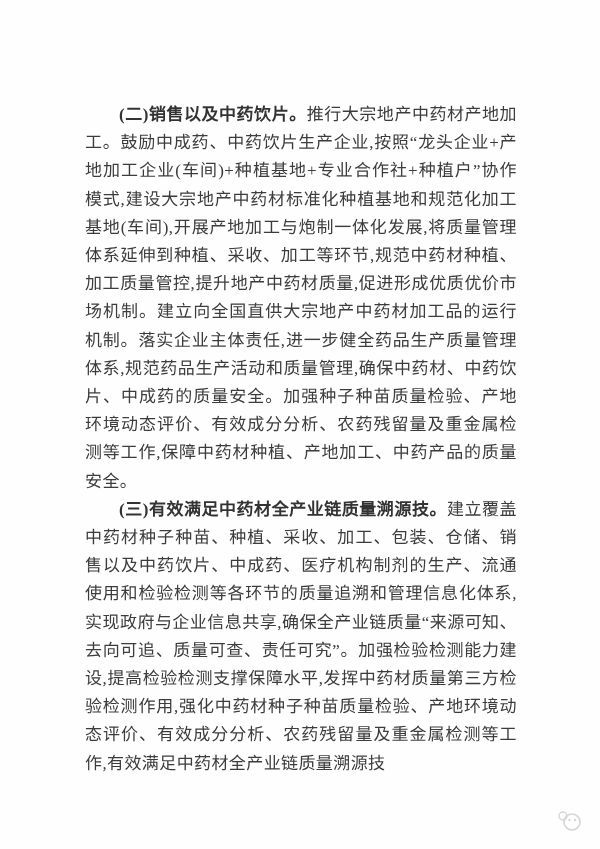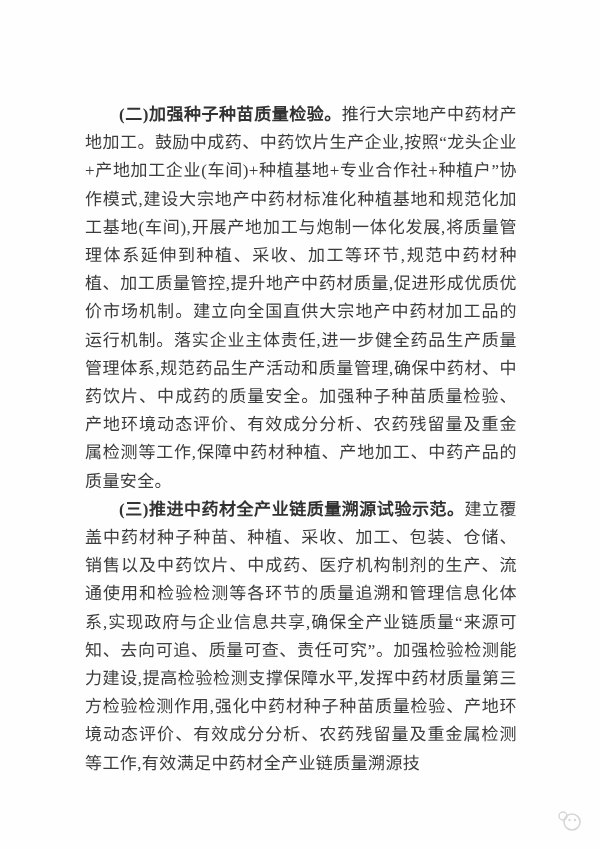--- a/index.html
+++ b/index.html
@@ -55,22 +55,22 @@
     line-height: 0;
   }
   .wm-icon svg { display: block; }
 </style>
 </head>
 <body>
 
 <div class="page">
 
   <div class="content">
-    <p class="para"><strong>(二)加强种子种苗质量检验。</strong><span>推行大宗地产中药材产地加工。鼓励中成药、中药饮片生产企业,按照“龙头企业+产地加工企业(车间)+种植基地+专业合作社+种植户”协作模式,建设大宗地产中药材标准化种植基地和规范化加工基地(车间),开展产地加工与炮制一体化发展,将质量管理体系延伸到种植、采收、加工等环节,规范中药材种植、加工质量管控,提升地产中药材质量,促进形成优质优价市场机制。建立向全国直供大宗地产中药材加工品的运行机制。落实企业主体责任,进一步健全药品生产质量管理体系,规范药品生产活动和质量管理,确保中药材、中药饮片、中成药的质量安全。加强种子种苗质量检验、产地环境动态评价、有效成分分析、农药残留量及重金属检测等工作,保障中药材种植、产地加工、中药产品的质量安全。</span></p>
-    <p class="para"><strong>(三)推进中药材全产业链质量溯源试验示范。</strong><span>建立覆盖中药材种子种苗、种植、采收、加工、包装、仓储、销售以及中药饮片、中成药、医疗机构制剂的生产、流通使用和检验检测等各环节的质量追溯和管理信息化体系,实现政府与企业信息共享,确保全产业链质量“来源可知、去向可追、质量可查、责任可究”。加强检验检测能力建设,提高检验检测支撑保障水平,发挥中药材质量第三方检验检测作用,强化中药材种子种苗质量检验、产地环境动态评价、有效成分分析、农药残留量及重金属检测等工作,有效满足中药材全产业链质量溯源技</span></p>
+    <p class="para"><strong>(二)销售以及中药饮片。</strong><span>推行大宗地产中药材产地加工。鼓励中成药、中药饮片生产企业,按照“龙头企业+产地加工企业(车间)+种植基地+专业合作社+种植户”协作模式,建设大宗地产中药材标准化种植基地和规范化加工基地(车间),开展产地加工与炮制一体化发展,将质量管理体系延伸到种植、采收、加工等环节,规范中药材种植、加工质量管控,提升地产中药材质量,促进形成优质优价市场机制。建立向全国直供大宗地产中药材加工品的运行机制。落实企业主体责任,进一步健全药品生产质量管理体系,规范药品生产活动和质量管理,确保中药材、中药饮片、中成药的质量安全。加强种子种苗质量检验、产地环境动态评价、有效成分分析、农药残留量及重金属检测等工作,保障中药材种植、产地加工、中药产品的质量安全。</span></p>
+    <p class="para"><strong>(三)有效满足中药材全产业链质量溯源技。</strong><span>建立覆盖中药材种子种苗、种植、采收、加工、包装、仓储、销售以及中药饮片、中成药、医疗机构制剂的生产、流通使用和检验检测等各环节的质量追溯和管理信息化体系,实现政府与企业信息共享,确保全产业链质量“来源可知、去向可追、质量可查、责任可究”。加强检验检测能力建设,提高检验检测支撑保障水平,发挥中药材质量第三方检验检测作用,强化中药材种子种苗质量检验、产地环境动态评价、有效成分分析、农药残留量及重金属检测等工作,有效满足中药材全产业链质量溯源技</span></p>
   </div>
 
   <div class="watermark">
     <span class="wm-icon">
       <svg viewBox="0 0 26 22" width="26" height="22" xmlns="http://www.w3.org/2000/svg">
         <circle cx="15" cy="12" r="8" fill="none" stroke="#d6d6d6" stroke-width="1.6"></circle>
         <circle cx="6" cy="6" r="4" fill="none" stroke="#d6d6d6" stroke-width="1.4"></circle>
         <circle cx="12.5" cy="10" r="1.2" fill="#d6d6d6"></circle>
         <circle cx="18" cy="10" r="1.2" fill="#d6d6d6"></circle>
       </svg>

